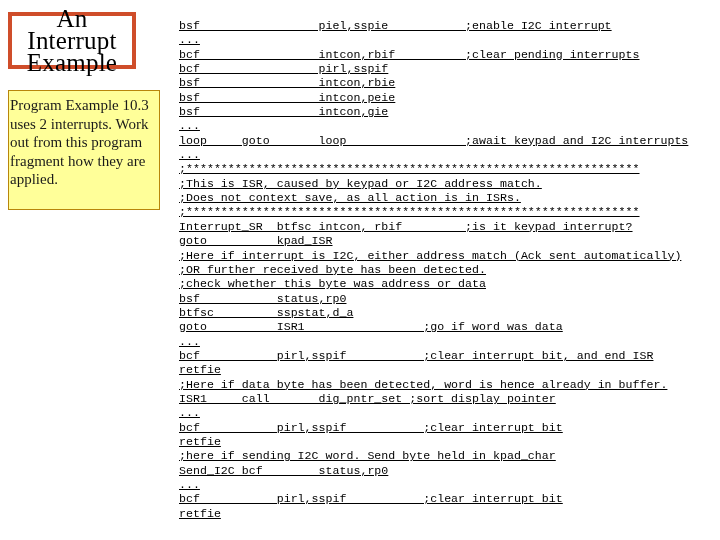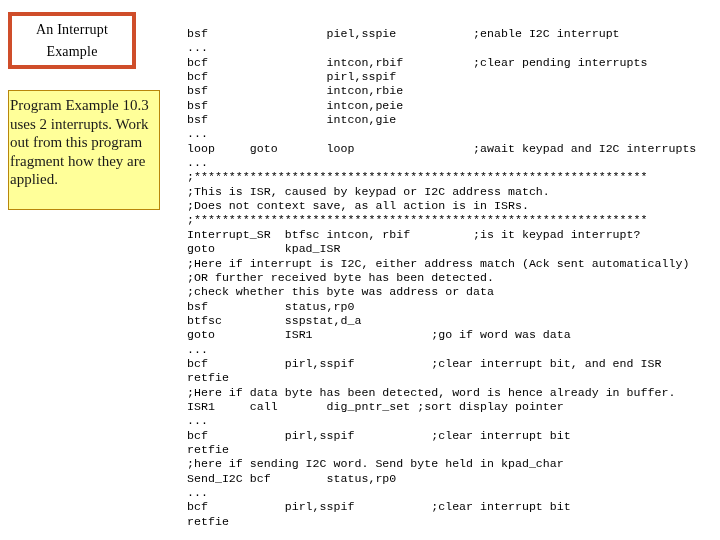--- a/index.html
+++ b/index.html
@@ -34,21 +34,21 @@
     box-sizing: border-box;
     background: #ffffff;
     border: 4px solid #cf4d2a;
     display: flex;
     align-items: center;
     justify-content: center;
     text-align: center;
   }
   #title-box .title-text {
     font-family: "Liberation Serif", serif;
-    font-size: 14px;
+    font-size: 25px;
     line-height: 22px;
     color: #000000;
     letter-spacing: 0.2px;
     padding: 0 4px;
   }
 
   #note-box {
     position: absolute;
     left: 8px;
     top: 90px;
@@ -69,28 +69,29 @@
 
   
   #code-pane {
     position: absolute;
     left: 171px;
     top: 11px;
     width: 548px;
     height: 524px;
   }
   #code-listing {
-    margin: 16px;
+    margin: 8px;
     padding: 0;
     font-family: "Liberation Mono", "DejaVu Sans Mono", monospace;
     font-size: 11.6px;
     line-height: 14.35px;
     color: #000000;
     white-space: pre;
     letter-spacing: 0.02px;
+    text-decoration: underline;
   }
   #code-listing .code-line {
     display: block;
     height: 14.35px;
     white-space: pre;
   }
 </style>
 </head>
 <body>
 

